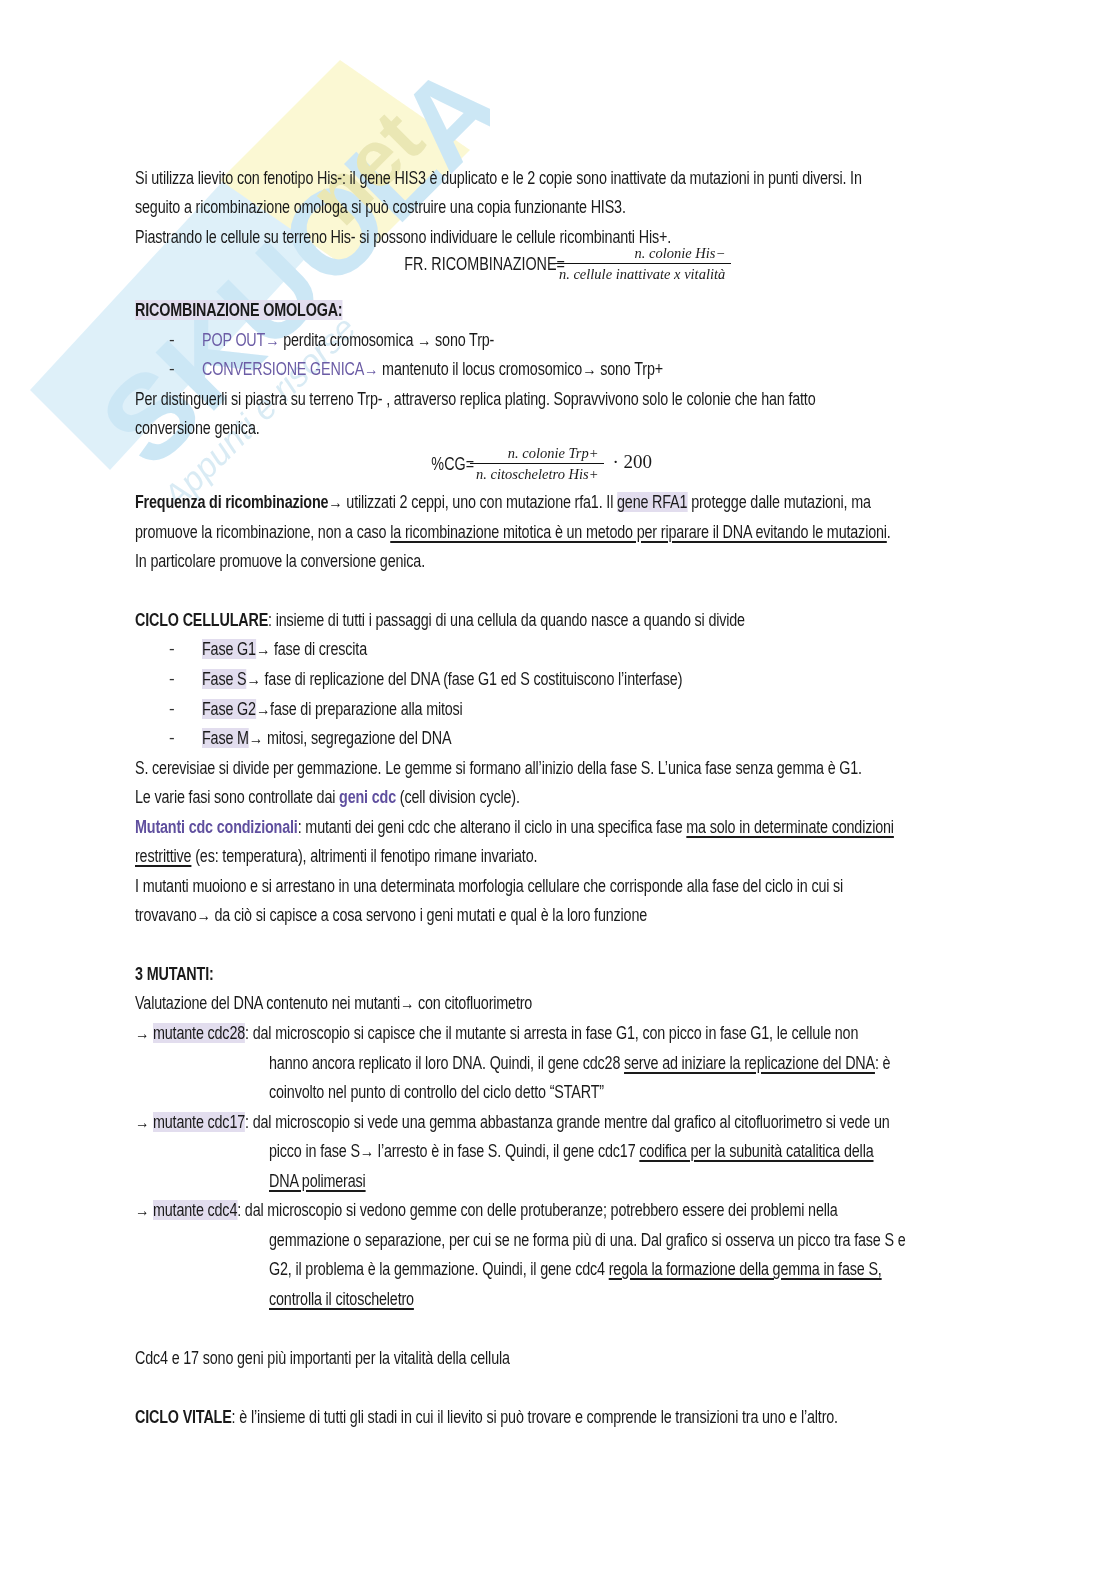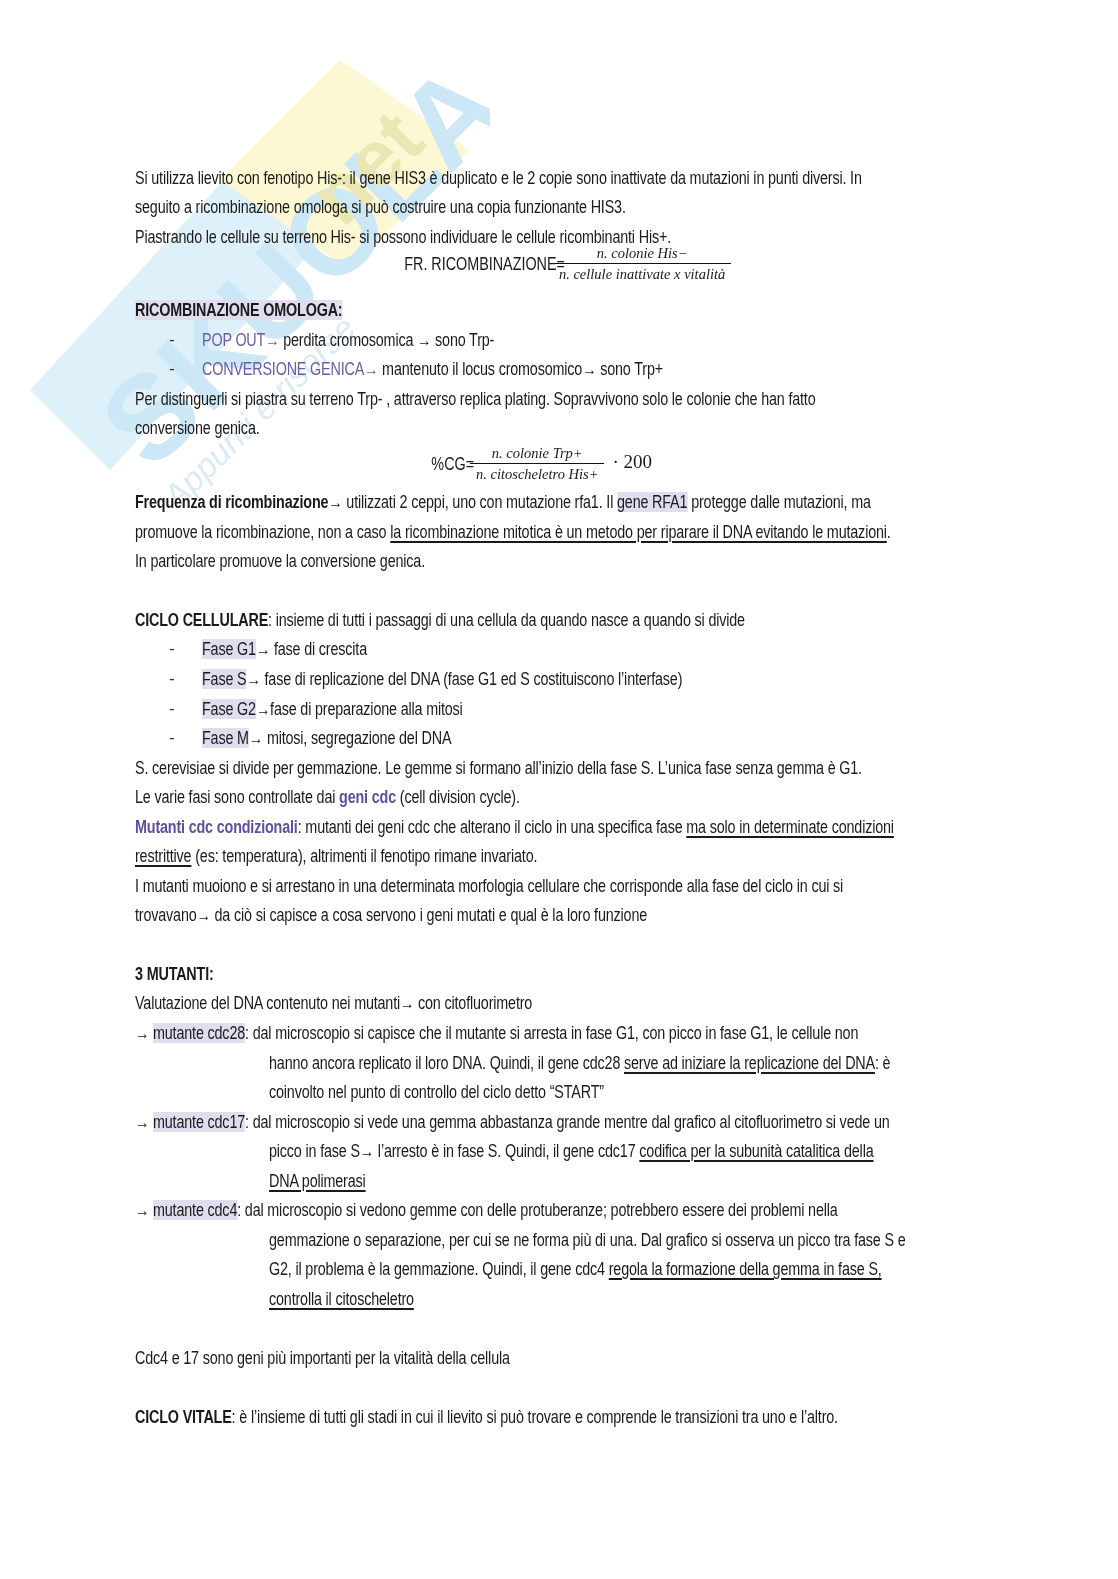--- a/index.html
+++ b/index.html
@@ -11,21 +11,21 @@
           transform: scaleX(0.82); transform-origin: left center; letter-spacing: -0.2px; }
   .indent { left: 269px; }
   .bullet-dash { position: absolute; left: 169px; font-size: 17px; line-height: 22px; color: #333; }
   .bullet-text { left: 202px; }
   .b { font-weight: bold; }
   .purple { color: #6b5ca5; }
   .purple-b { color: #5f4f9e; font-weight: bold; }
   .hl { background: #e2ddee; }
   .u { text-decoration: underline; text-decoration-thickness: 1.5px; text-underline-offset: 3px; }
   .formula { position: absolute; font-size: 17.5px; line-height: 22px; white-space: nowrap; }
-  .frac { display: inline-block; vertical-align: middle; text-align: center;
+  .frac { display: inline-block; vertical-align: middle; text-align: right;
           font-family: "Liberation Serif", "DejaVu Serif", serif; font-style: italic; font-size: 14.5px; }
   .frac .num { display: block; padding: 0 6px 1px; border-bottom: 1.5px solid #111; line-height: 18px; }
   .frac .den { display: block; padding: 1px 6px 0; line-height: 18px; }
   .times100 { font-family: "Liberation Serif", serif; font-size: 19px; margin-left: 8px; }
   .flabel { display: inline-block; transform: scaleX(0.82); transform-origin: right center; vertical-align: middle; }
 </style>
 </head>
 <body>
 
 <div class="page">

